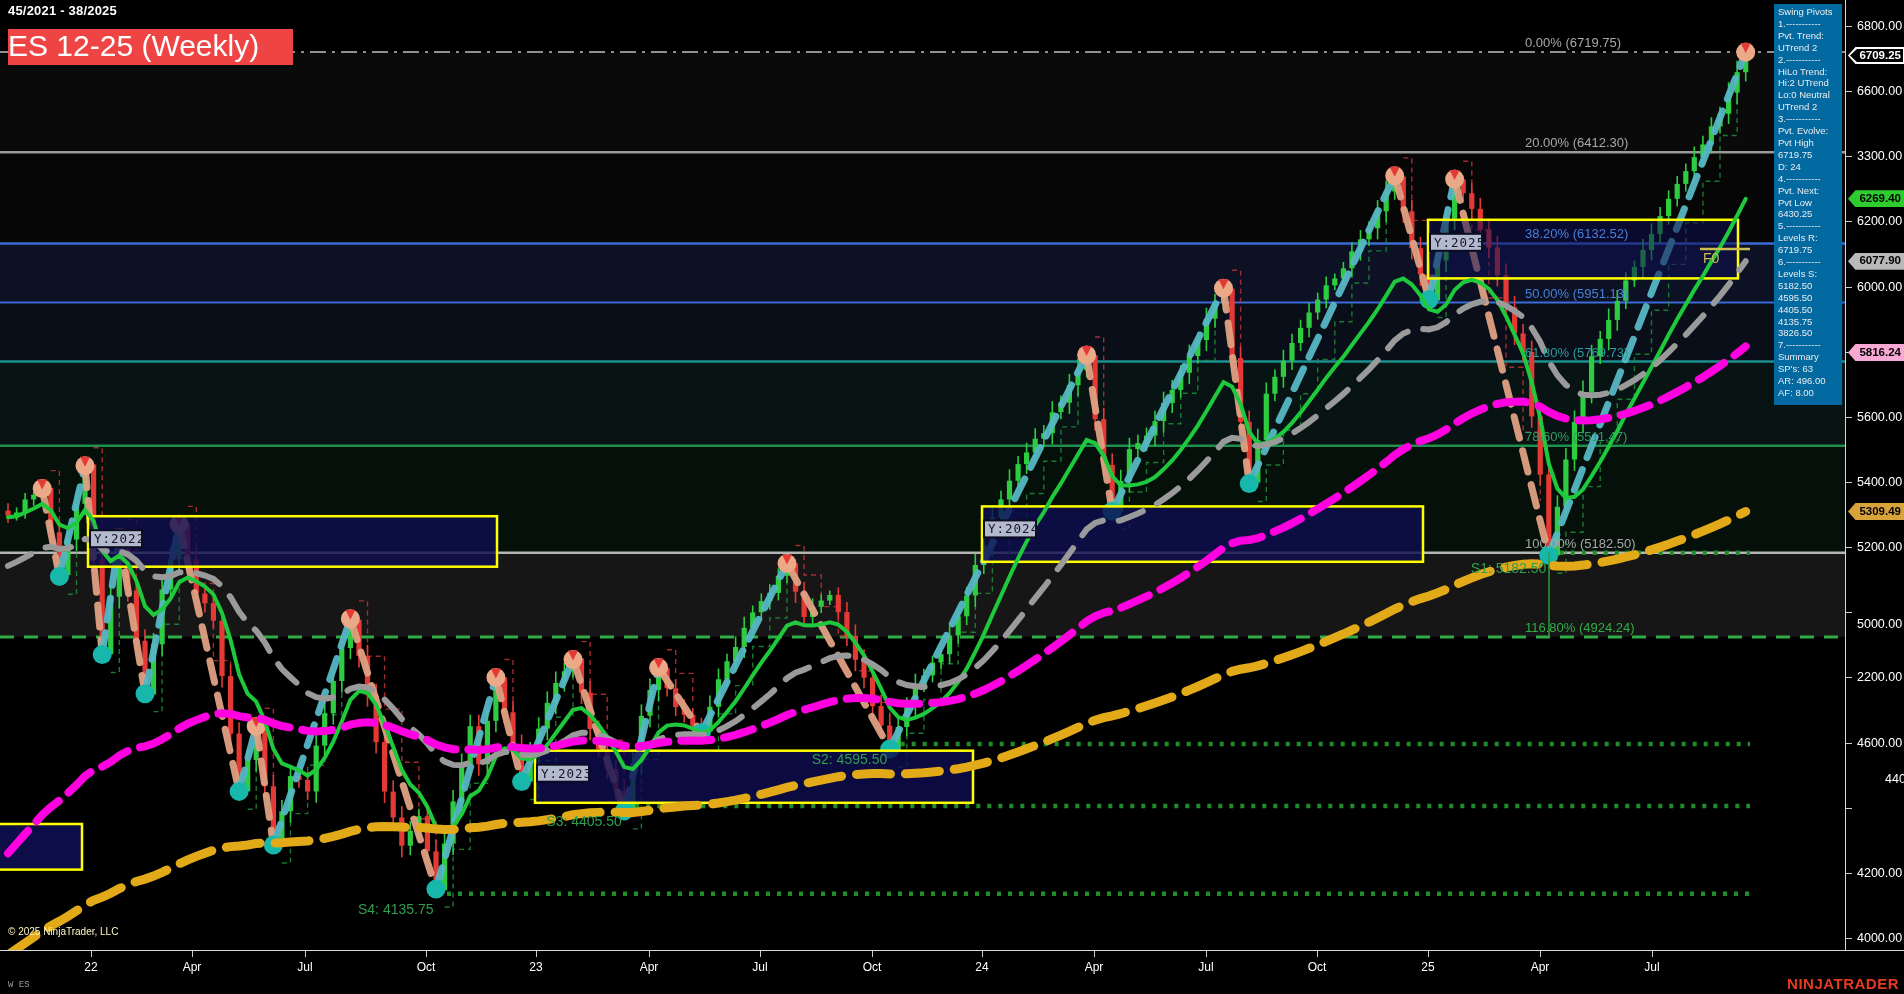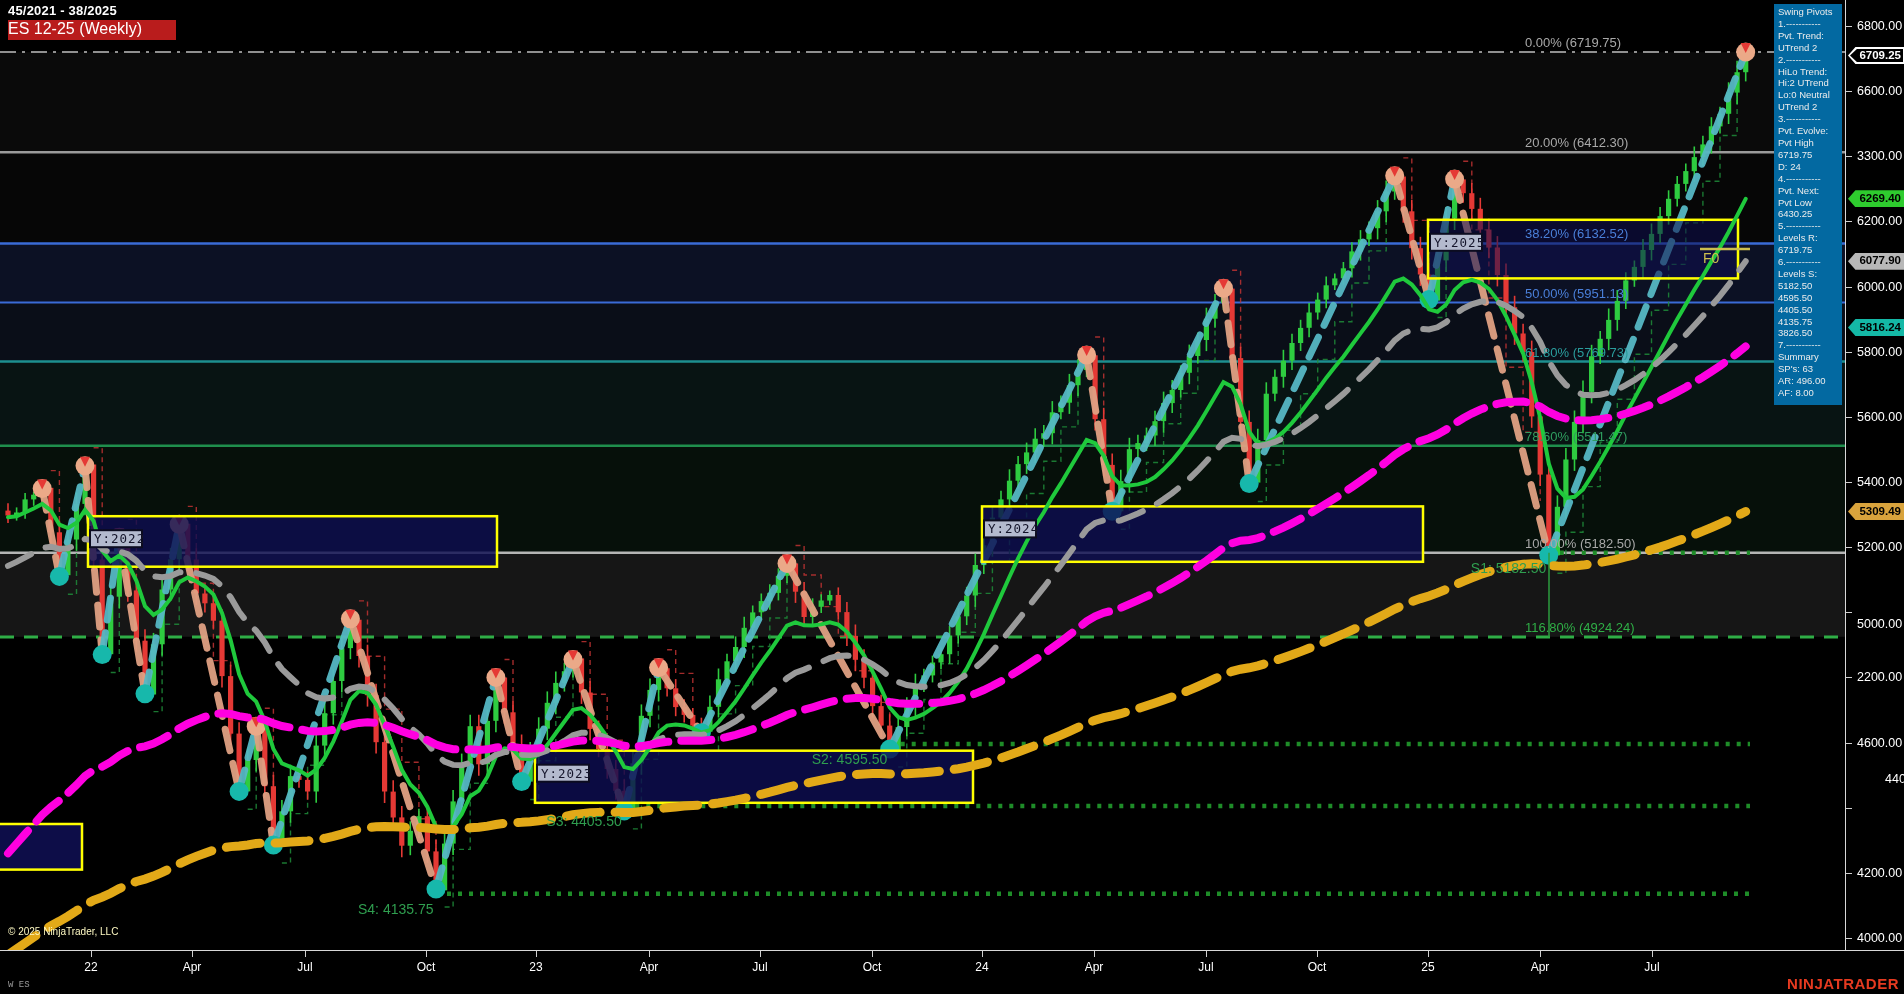--- a/index.html
+++ b/index.html
@@ -4,21 +4,21 @@
 <style>
   html,body{margin:0;padding:0;background:#000;}
   #app{position:relative;width:1904px;height:994px;background:#000;overflow:hidden;
        font-family:"Liberation Sans",sans-serif;color:#fff;}
   #chart-area{position:absolute;left:0;top:0;width:1845px;height:950px;}
   #chart-area svg{display:block;}
   
   #header{position:absolute;left:8px;top:3px;z-index:30;}
   #hdr-range{font-size:13px;font-weight:bold;color:#fff;letter-spacing:.2px;}
   #hdr-title{font-size:25px;color:#fff;margin-top:4px;}
-  #hdr-sub{font-size:16px;color:#fff;margin-top:2px;background:#b91c1c;
+  #hdr-sub{font-size:30px;color:#fff;margin-top:11px;background:#ef4444;
            display:inline-block;padding:0 34px 2px 0;}
   
   #panel{position:absolute;left:1774px;top:4px;width:64px;z-index:25;background:#0369a1;
          padding:2px 0 6px 4px;}
   .panel-line{font-size:9.5px;line-height:11.9px;color:#ececec;white-space:nowrap;}
   
   #price-axis{position:absolute;left:1845px;top:0;width:59px;height:950px;background:#000;
               border-left:1px solid #d8d8d8;z-index:20;}
   .ptick{position:absolute;left:0;width:6px;height:1px;background:#cfcfcf;}
   .plabel{position:absolute;left:11px;font-size:12.5px;color:#fff;white-space:nowrap;}
@@ -719,21 +719,21 @@
       <div class="pmarker" style="top: 47.1px; background: rgb(255, 255, 255);">
         <div class="pmarker-inner" style="background: rgb(0, 0, 0);"></div>
         <span style="color: rgb(255, 255, 255);">6709.25</span>
       </div>
       <div class="pmarker" style="top: 190.3px; background: rgb(46, 204, 46);">
         <span style="color: rgb(0, 0, 0);">6269.40</span>
       </div>
       <div class="pmarker" style="top: 252.7px; background: rgb(184, 184, 184);">
         <span style="color: rgb(0, 0, 0);">6077.90</span>
       </div>
-      <div class="pmarker" style="top: 319px; background: #14b8a6; text-decoration: underline;">
+      <div class="pmarker" style="top: 344px; background: #f9a8d4; text-decoration: underline;">
         <span style="color: rgb(0, 0, 0);">5816.24</span>
       </div>
       <div class="pmarker" style="top: 503px; background: rgb(217, 163, 60);">
         <span style="color: rgb(0, 0, 0);">5309.49</span>
       </div>
     </div>
 
   <div id="time-axis">
     <div id="footer-instrument">W ES</div>
     <div id="brand" style="color: rgb(230, 58, 32);">NINJATRADER</div>

